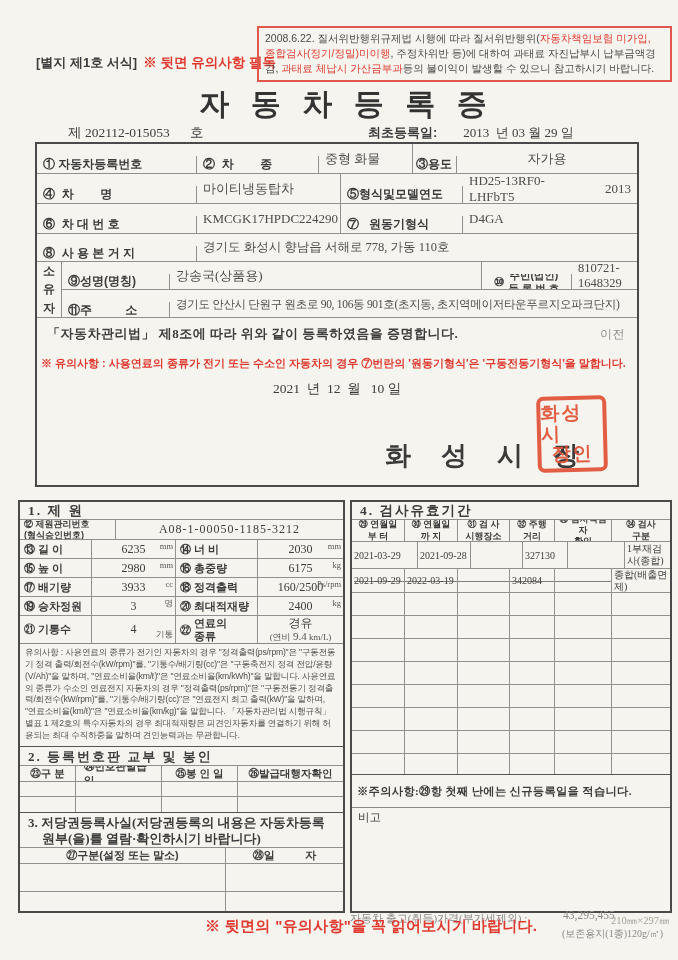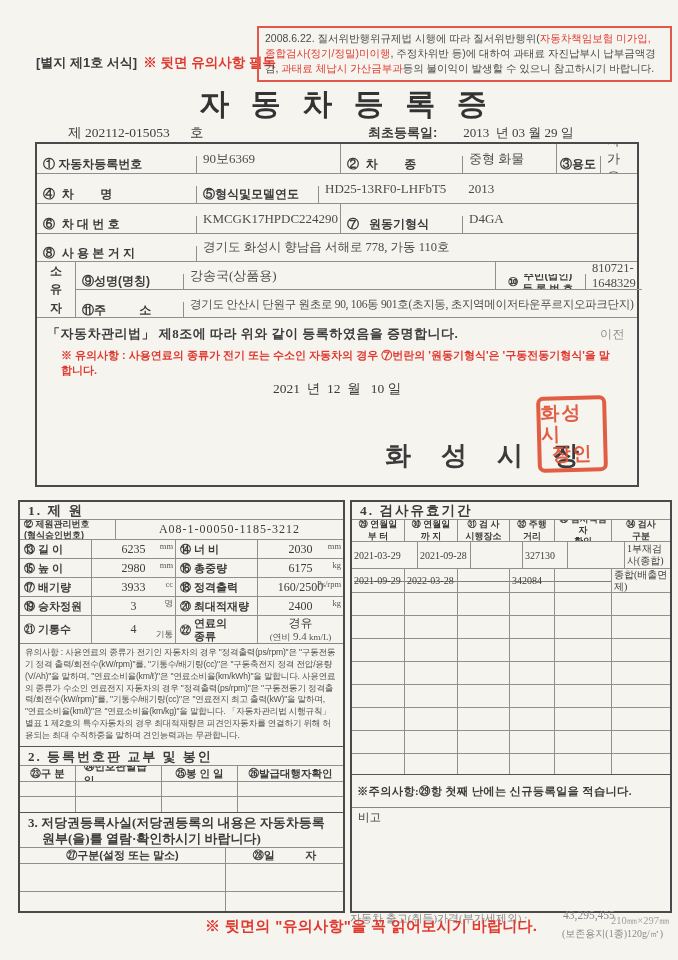--- a/index.html
+++ b/index.html
@@ -21,28 +21,28 @@
 
   
   .main-box { left:35px; top:142px; width:604px; height:345px; border:2px solid #4a4a4a; display:flex; flex-direction:column; }
   .mr { display:flex; border-bottom:1px solid #909090; }
   .mc { border-right:1px solid #909090; display:flex; align-items:center; padding:0 6px; overflow:hidden; }
   .mc.last { border-right:none; }
   .lab { font-weight:bold; font-size:12px; font-family:"Liberation Sans",sans-serif; color:#3a3a3a;margin-top:12px; }
   .val { font-size:13px; color:#4c4c4c; }
   .owner-wrap { display:flex; border-bottom:1px solid #909090; }
   .owner-col { width:22px; border-right:1px solid #909090; display:flex; align-items:center; justify-content:center;
-    font-weight:bold; font-size:12px; line-height:1.55; word-break:break-all; text-align:center; padding:2px 19px; font-family:"Liberation Sans",sans-serif;}
+    font-weight:bold; font-size:12px; line-height:1.55; word-break:break-all; text-align:center; padding:2px 12px; font-family:"Liberation Sans",sans-serif;}
   .owner-rows { flex:1; display:flex; flex-direction:column; }
   .owner-rows .mr:last-child { border-bottom:none; }
   .idlbl { display:flex; align-items:center; gap:4px; justify-content:center; }
   .idlbl .two { display:flex; flex-direction:column; line-height:1.15; font-size:10.5px; text-align:center; }
   .certify { position:relative; height:32px; display:flex; align-items:center; padding:0 10px; font-size:13px; font-weight:bold; letter-spacing:0.5px; }
   .certify .transfer { position:absolute; right:12px; color:#8f8f8f; font-weight:normal; font-size:12px; }
-  .warnrow { height:26px; display:flex; align-items:center; padding:0 24px; color:#e0392f; font-size:11px; font-weight:bold; font-family:"Liberation Sans",sans-serif; }
+  .warnrow { height:26px; display:flex; align-items:center; padding:0 4px; color:#e0392f; font-size:11px; font-weight:bold; font-family:"Liberation Sans",sans-serif; }
   .daterow { height:26px; display:flex; align-items:center; justify-content:center; font-size:13.5px; }
   .issuer { flex:1; position:relative; }
   .issuer-text { position:absolute; left:348px; top:36px; font-size:26px; letter-spacing:30px; color:#3a3a3a; font-weight:bold; }
   .stamp { position:absolute; left:500px; top:-6px; width:70px; height:76px; border:4px solid #e05237; border-radius:7px;
     display:flex; flex-direction:column; align-items:center; justify-content:center; color:#e05237; font-weight:bold;
     font-size:19px; line-height:1.1; letter-spacing:2px; transform:rotate(-1.5deg); opacity:0.93; }
 
   
   .spec-box { left:18px; top:500px; width:327px; height:413px; border:2px solid #4a4a4a; display:flex; flex-direction:column; }
   .ibox { left:350px; top:500px; width:322px; height:413px; border:2px solid #4a4a4a; display:flex; flex-direction:column; position:absolute; }
@@ -99,28 +99,28 @@
   <div class="abs doc-title">자 동 차 등 록 증</div>
   <div class="abs doc-no pre">제 202112-015053      호</div>
   <div class="abs first-reg">
     <span class="lbl">최초등록일:</span>
     <span class="pre">2013  년 03 월 29 일</span>
   </div>
 
   <div class="abs main-box">
     <div class="mr" style="height:30px">
       <div class="mc lab pre" style="width:160px">① 자동차등록번호</div>
-      <div class="mc val" style="width:144px">90보6369</div>
       <div class="mc lab pre" style="width:122px">②  차        종</div>
       <div class="mc val" style="width:94px">중형 화물</div>
       <div class="mc lab" style="width:44px;padding:4px 3px">③용도</div>
       <div class="mc val last" style="flex:1;justify-content:center">자가용</div>
     </div>
     <div class="mr" style="height:30px">
       <div class="mc lab pre" style="width:160px">④  차        명</div>
+      <div class="mc val" style="width:144px">마이티냉동탑차</div>
       <div class="mc lab pre" style="width:122px">⑤형식및모델연도</div>
       <div class="mc val last" style="flex:1;gap:22px">
         <span>HD25-13RF0-LHFbT5</span>
         <span>2013</span>
       </div>
     </div>
     <div class="mr" style="height:30px">
       <div class="mc lab pre" style="width:160px">⑥  차 대 번 호</div>
       <div class="mc val" style="width:144px">KMCGK17HPDC224290</div>
       <div class="mc lab pre" style="width:122px">⑦   원동기형식</div>
@@ -319,21 +319,21 @@
     <div class="srow irow" style="height:27px">
       <div class="sc" style="width:66px">2021-03-29</div>
       <div class="sc" style="width:53px">2021-09-28</div>
       <div class="sc" style="width:52px"></div>
       <div class="sc" style="width:45px">327130</div>
       <div class="sc" style="width:57px"></div>
       <div class="sc last kind" style="flex:1">1부재검사(종합)</div>
     </div>
     <div class="srow irow" style="height:24px">
       <div class="sc" style="width:53px">2021-09-29</div>
-      <div class="sc" style="width:53px">2022-03-28</div>
+      <div class="sc" style="width:53px">2022-03-19</div>
       <div class="sc" style="width:52px"></div>
       <div class="sc" style="width:45px">342084</div>
       <div class="sc" style="width:57px"></div>
       <div class="sc last kind" style="flex:1">종합(배출면제)</div>
     </div>
     <div class="srow" style="height:23px">
         <div class="sc" style="width:53px"></div>
         <div class="sc" style="width:53px"></div>
         <div class="sc" style="width:52px"></div>
         <div class="sc" style="width:45px"></div>

